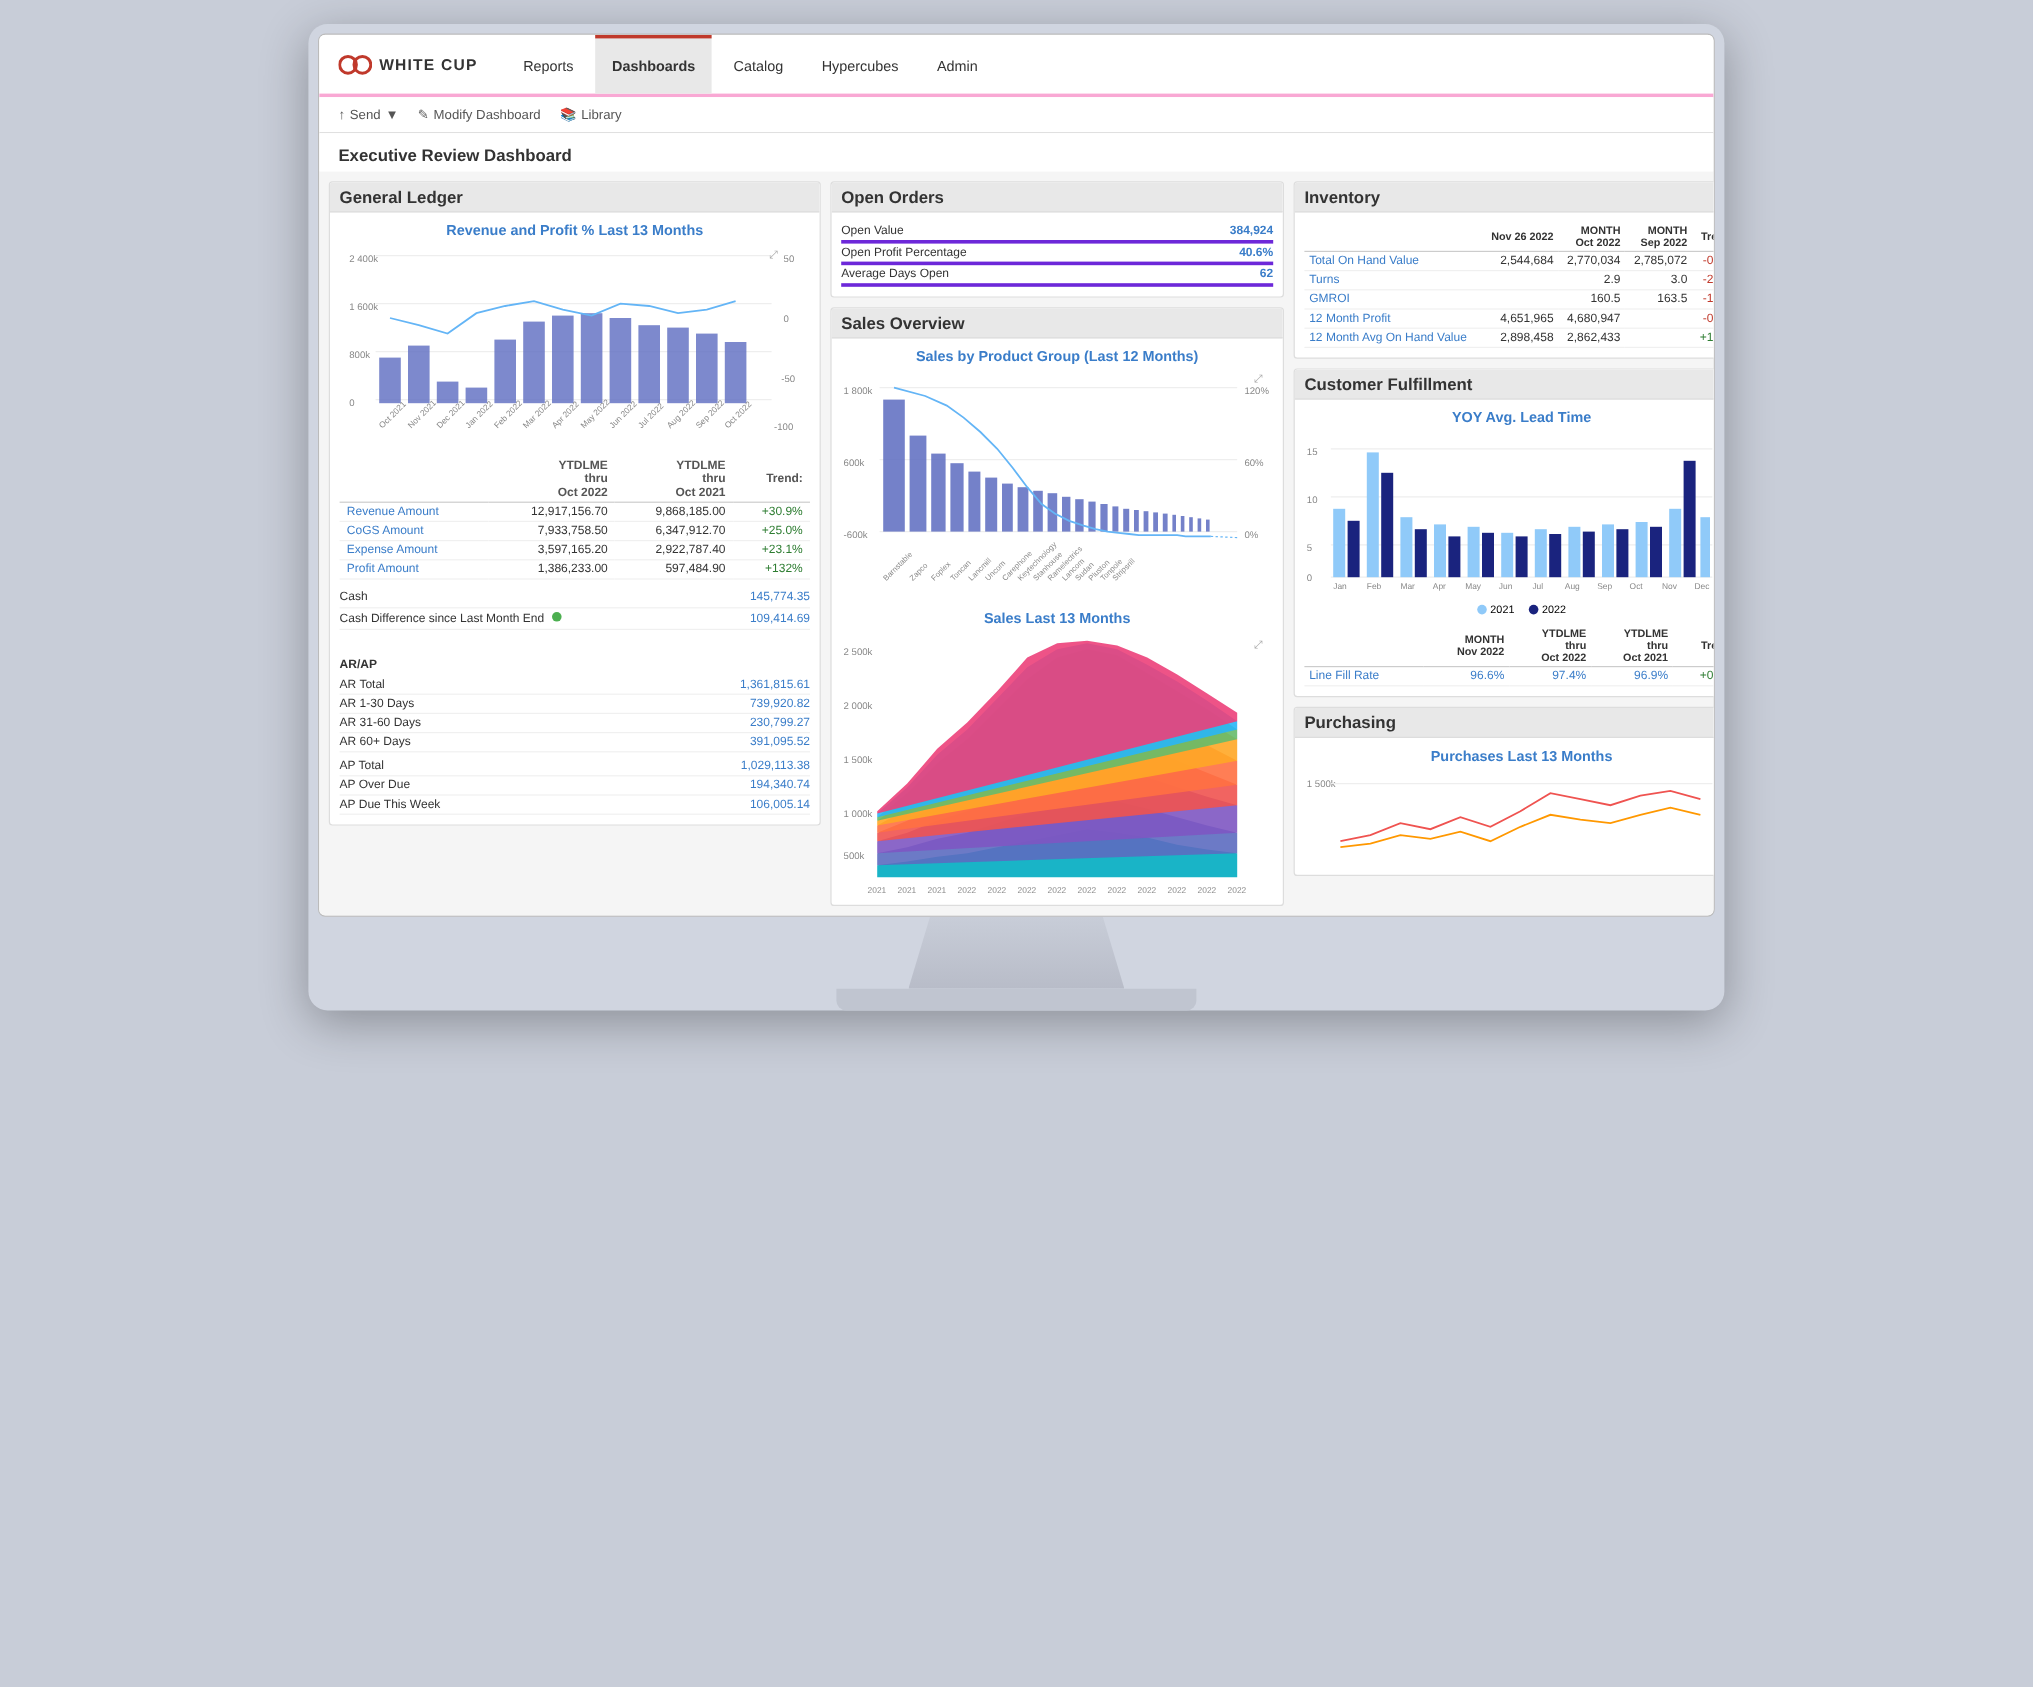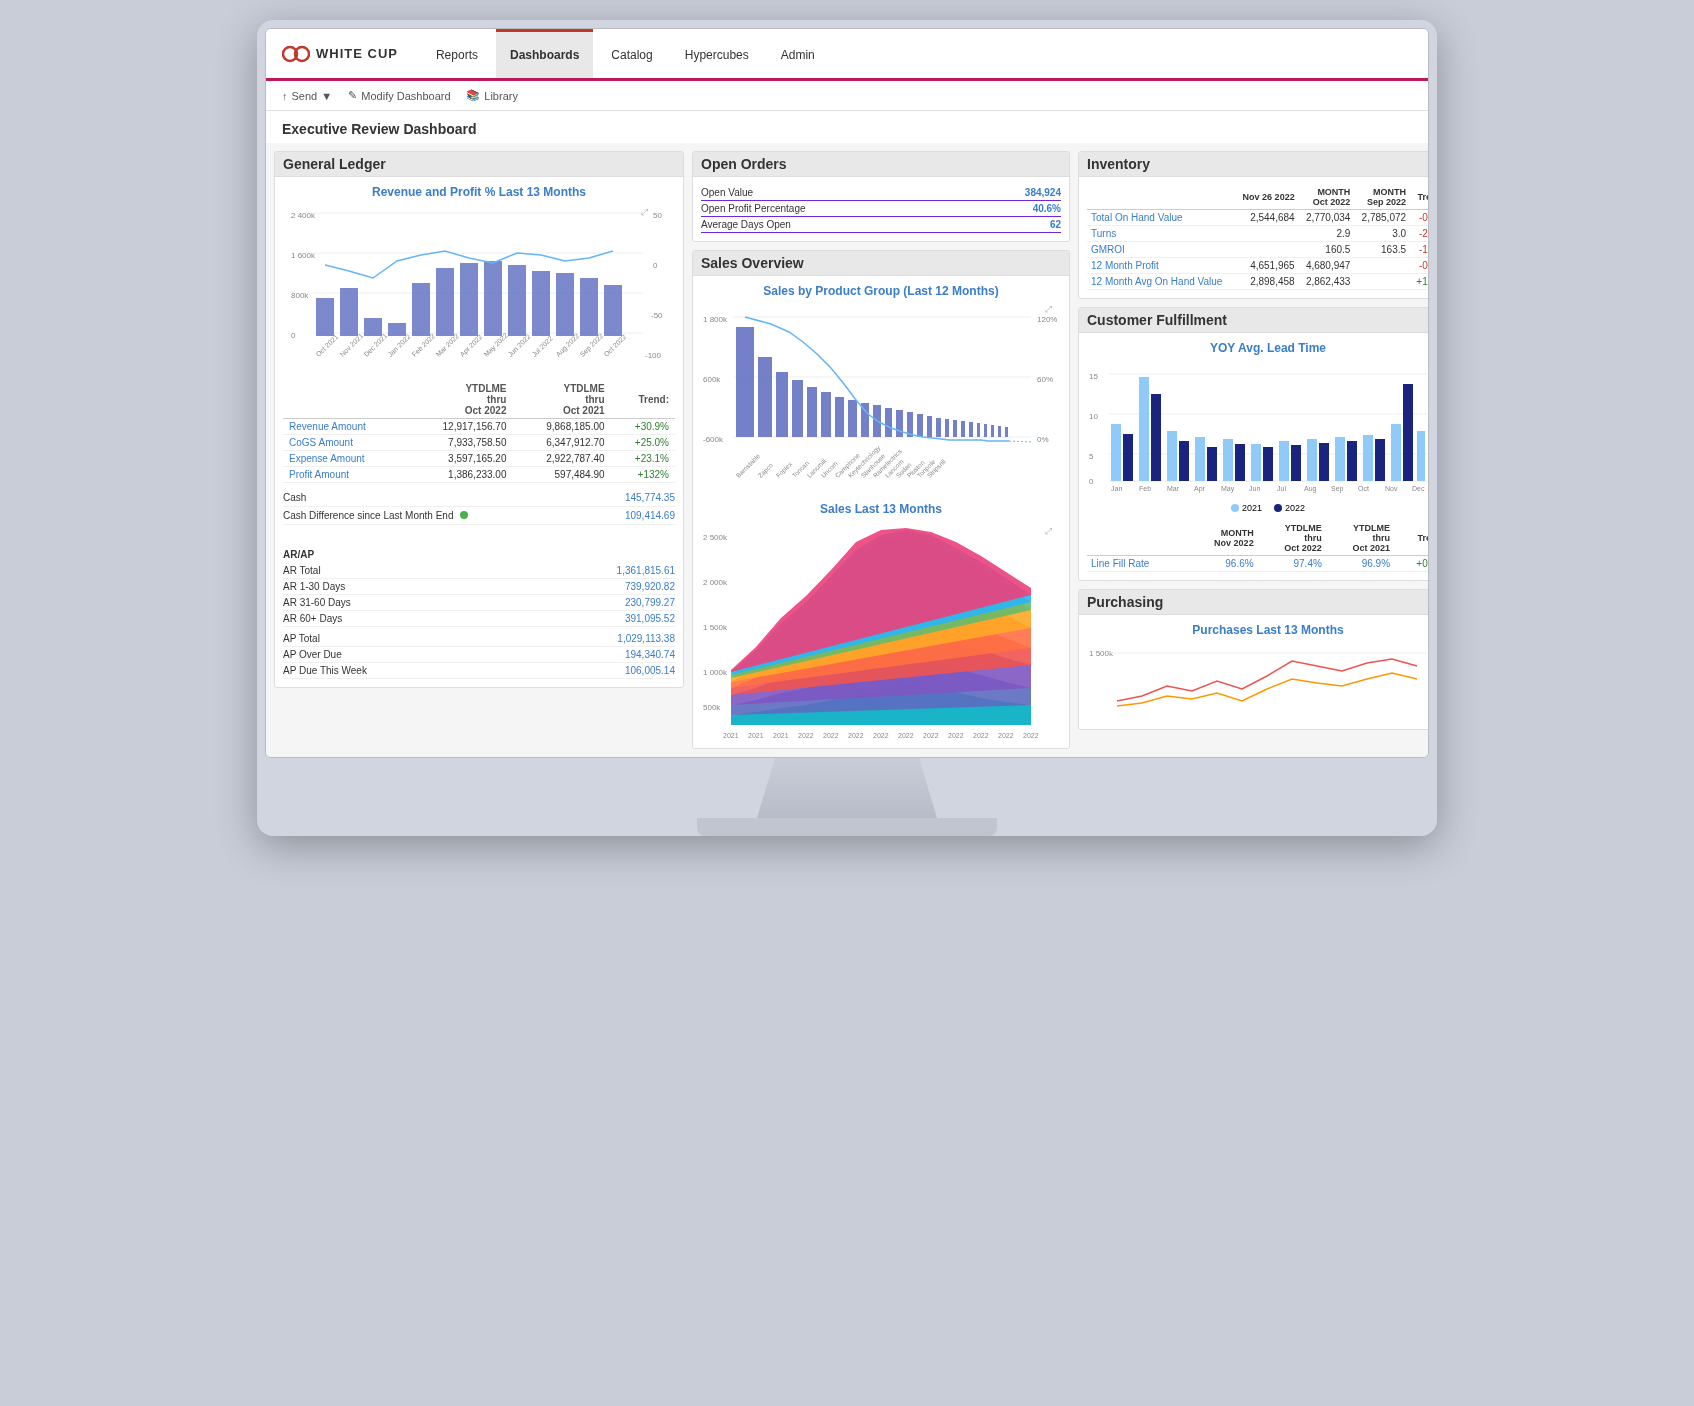--- a/index.html
+++ b/index.html
@@ -39,21 +39,21 @@
       background: #c0c5d0;
       margin: 0 auto;
       border-radius: 0 0 8px 8px;
     }
 
     
     .top-nav {
       display: flex;
       align-items: center;
       padding: 0 16px;
-      border-bottom: 3px solid #be185d;
+      border-bottom: 3px solid #f9a8d4;
       height: 52px;
       background: #fff;
     }
     .logo {
       display: flex;
       align-items: center;
       margin-right: 24px;
       gap: 6px;
     }
     .logo-icon {
@@ -214,21 +214,21 @@
 
     
     .mid-col { display: flex; flex-direction: column; gap: 8px; }
 
     
     .oo-row {
       display: flex;
       justify-content: space-between;
       padding: 2px 0;
       font-size: 10px;
-      border-bottom: 1px solid #6d28d9;
+      border-bottom: 3px solid #6d28d9;
       text-align: right;
     }
     .oo-row .label { color: #333; }
     .oo-row .value { color: #3a7dc9; font-weight: bold; }
 
     
     .inv-table { width: 100%; border-collapse: collapse; }
     .inv-table th {
       text-align: right;
       font-size: 9px;

